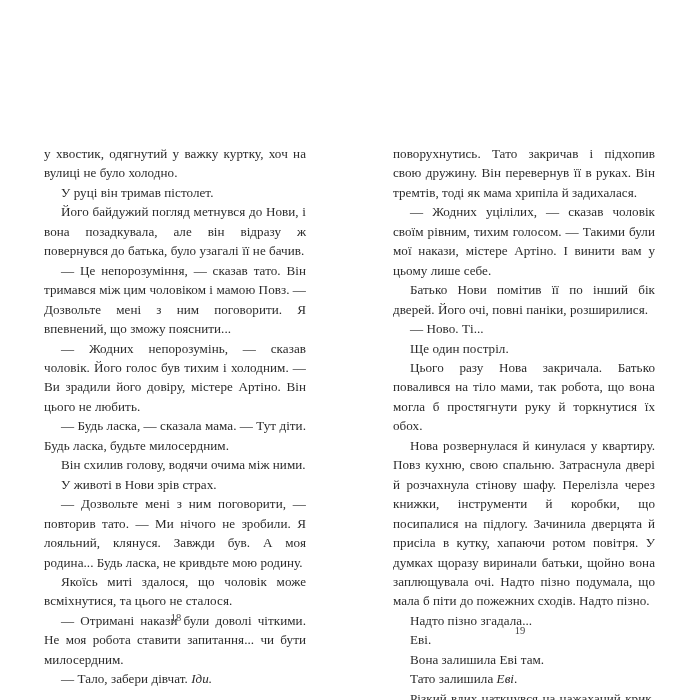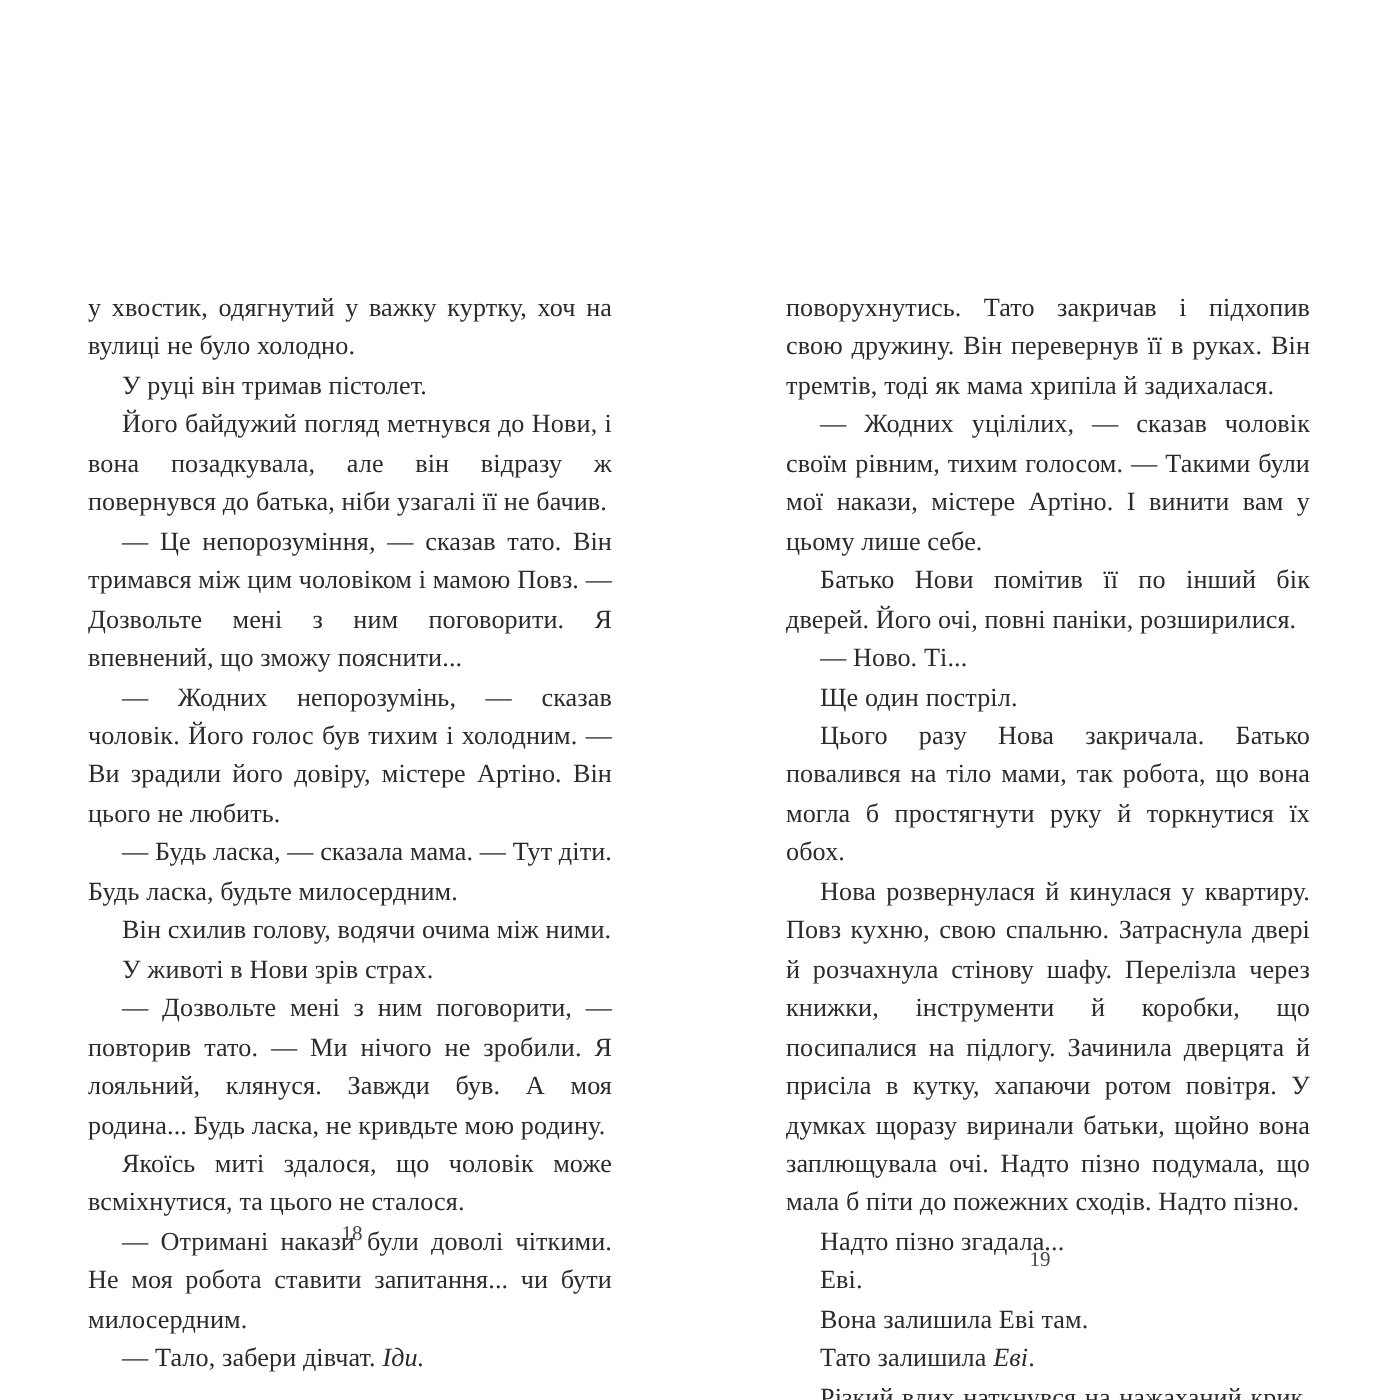--- a/index.html
+++ b/index.html
@@ -36,21 +36,21 @@
   .pagenum.right { left: 505px; margin-top: 13px; }
 </style>
 </head>
 <body>
 
 <div class="spread">
 
   <div class="page left">
     <p class="para">у хвостик, одягнутий у важку куртку, хоч на вулиці не було холодно.</p>
     <p class="para indent">У руці він тримав пістолет.</p>
-    <p class="para indent">Його байдужий погляд метнувся до Нови, і вона позадкувала, але він відразу ж повернувся до батька, ніби узагалі її не бачив.</p>
+    <p class="para indent">Його байдужий погляд метнувся до Нови, і вона позадкувала, але він відразу ж повернувся до батька, було узагалі її не бачив.</p>
     <p class="para indent">— Це непорозуміння, — сказав тато. Він тримався між цим чоловіком і мамою Повз. — Дозвольте мені з ним поговорити. Я впевнений, що зможу пояснити...</p>
     <p class="para indent">— Жодних непорозумінь, — сказав чоловік. Його голос був тихим і холодним. — Ви зрадили його довіру, містере Артіно. Він цього не любить.</p>
     <p class="para indent">— Будь ласка, — сказала мама. — Тут діти. Будь ласка, будьте милосердним.</p>
     <p class="para indent">Він схилив голову, водячи очима між ними.</p>
     <p class="para indent">У животі в Нови зрів страх.</p>
     <p class="para indent">— Дозвольте мені з ним поговорити, — повторив тато. — Ми нічого не зробили. Я лояльний, клянуся. Завжди був. А моя родина... Будь ласка, не кривдьте мою родину.</p>
     <p class="para indent">Якоїсь миті здалося, що чоловік може всміхнутися, та цього не сталося.</p>
     <p class="para indent">— Отримані накази були доволі чіткими. Не моя робота ставити запитання... чи бути милосердним.</p>
     <p class="para indent"><span>— Тало, забери дівчат. </span><span class="em">Іди.</span><span></span></p>
 

